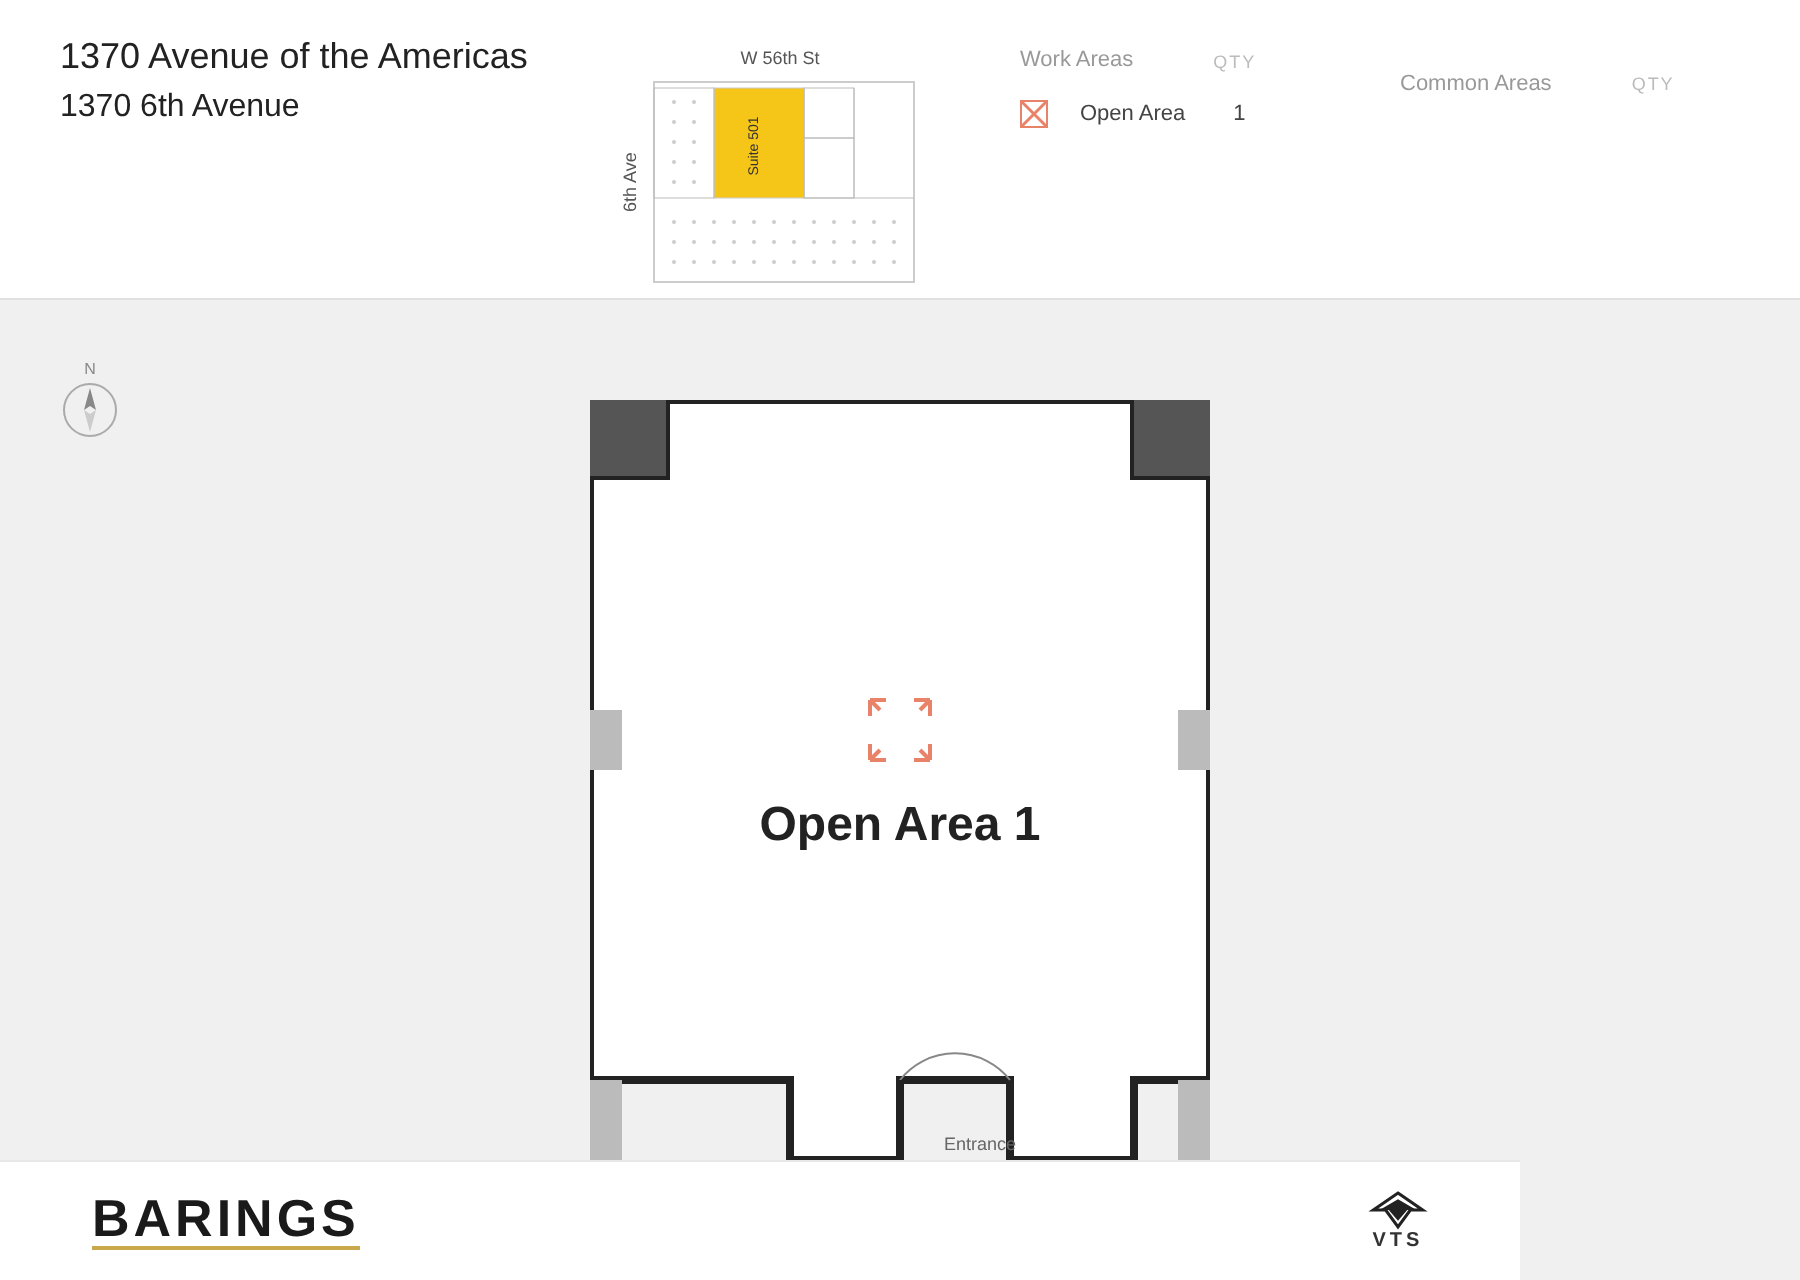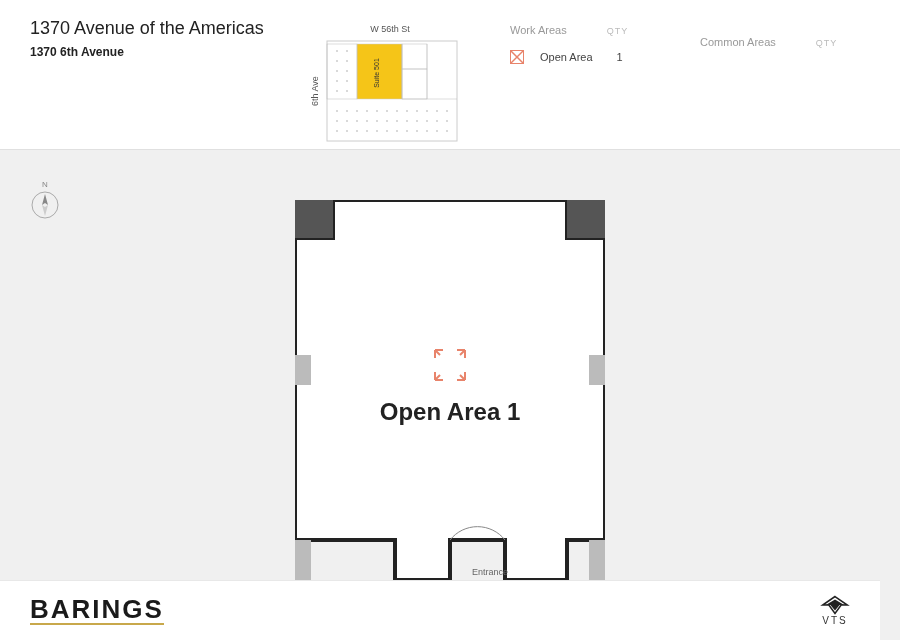--- a/index.html
+++ b/index.html
@@ -29,22 +29,22 @@
     }
 
     #building-title {
       font-size: 18px;
       font-weight: 300;
       color: #222;
       margin-bottom: 6px;
     }
 
     #building-subtitle {
-      font-size: 12px;
-      font-weight: 700;
+      font-size: 16px;
+      font-weight: 400;
       color: #222;
     }
 
     #building-address {
       font-size: 11px;
       color: #555;
       line-height: 1.6;
       margin-top: 2px;
     }
 
@@ -151,27 +151,27 @@
     #compass-circle {
       width: 30px;
       height: 30px;
     }
 
     
     #footer {
       position: absolute;
       bottom: 0;
       left: 0;
-      width: 880px;
+      width: 760px;
       height: 60px;
       background: #fff;
       display: flex;
       align-items: center;
       justify-content: space-between;
-      padding: 0 30px;
+      padding: 0 46px;
       border-top: 1px solid #e8e8e8;
     }
 
     #barings-logo {
       display: flex;
       flex-direction: column;
     }
 
     #barings-text {
       font-size: 26px;
@@ -191,21 +191,21 @@
 
     #vts-icon {
       width: 30px;
       height: 20px;
     }
 
     #vts-text {
       font-size: 10px;
       color: #333;
       letter-spacing: 2px;
-      font-weight: 400;
+      font-weight: 700;
     }
   </style>
 </head>
 <body>
 
 <div id="header">
   <div id="building-info">
     <div id="building-title">1370 Avenue of the Americas</div>
     <div id="building-subtitle">1370 6th Avenue</div>
   </div>

